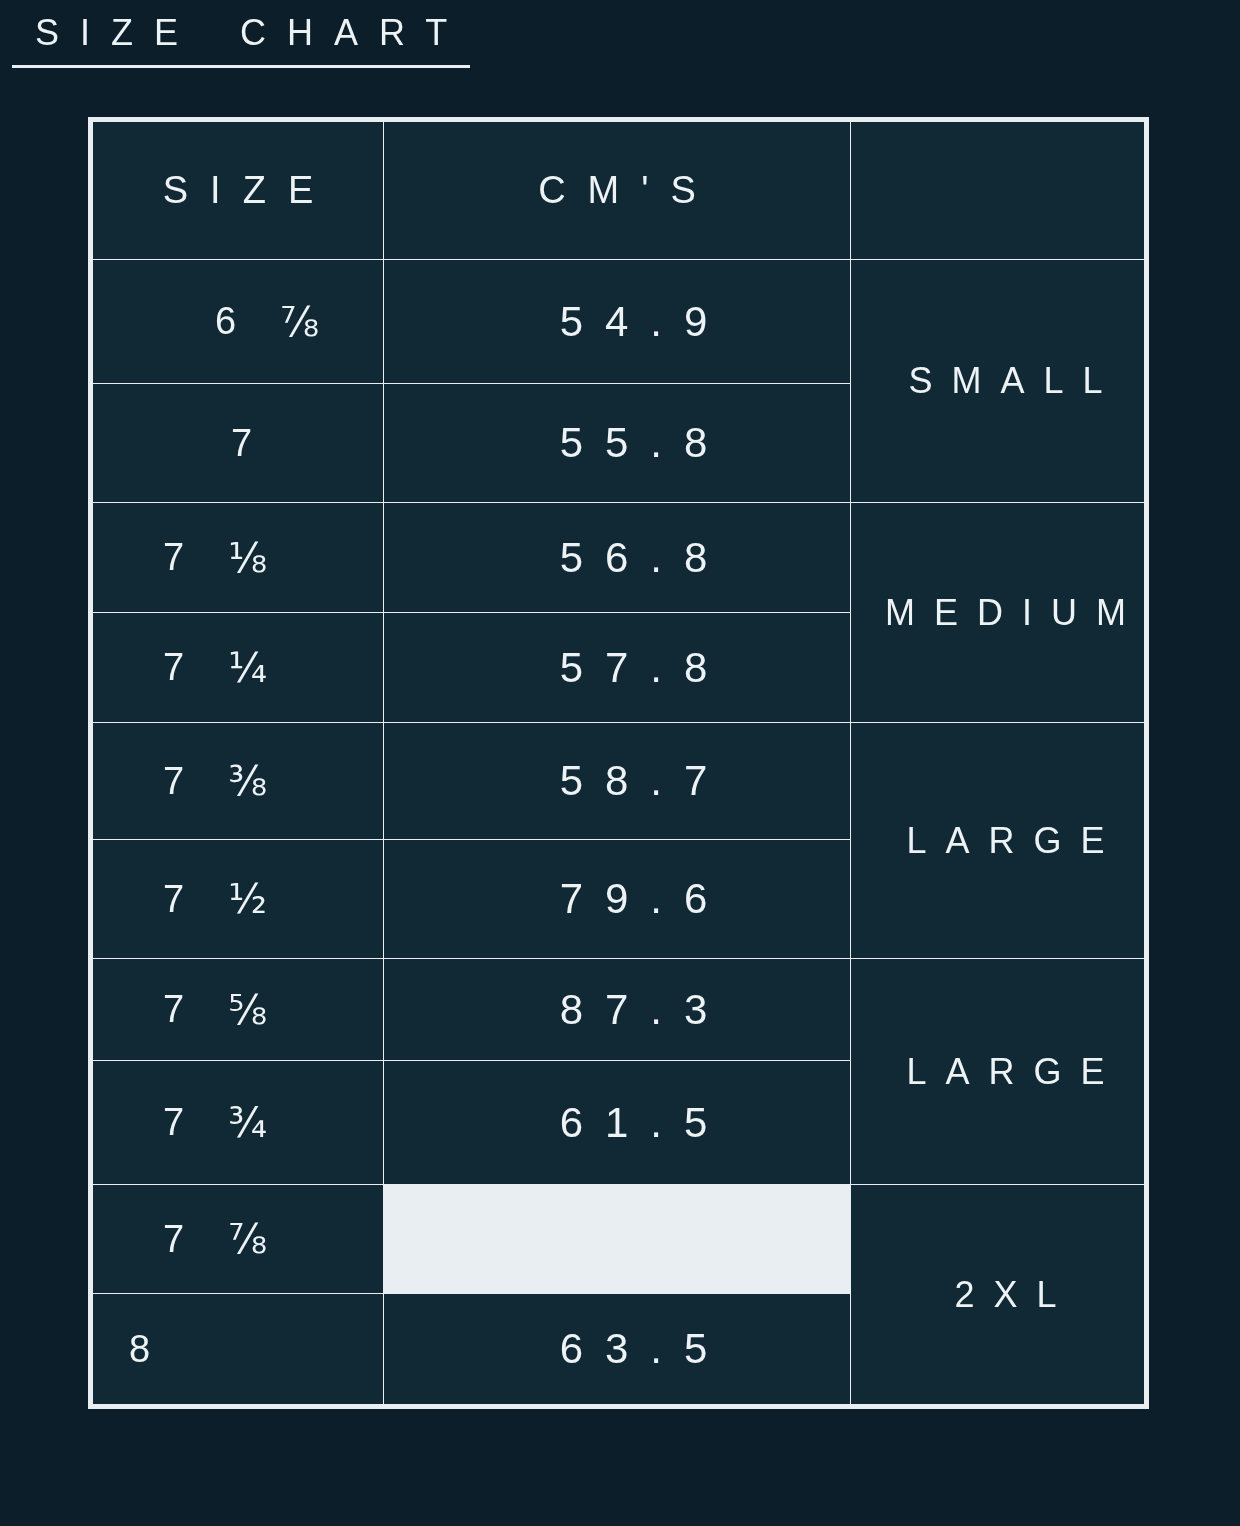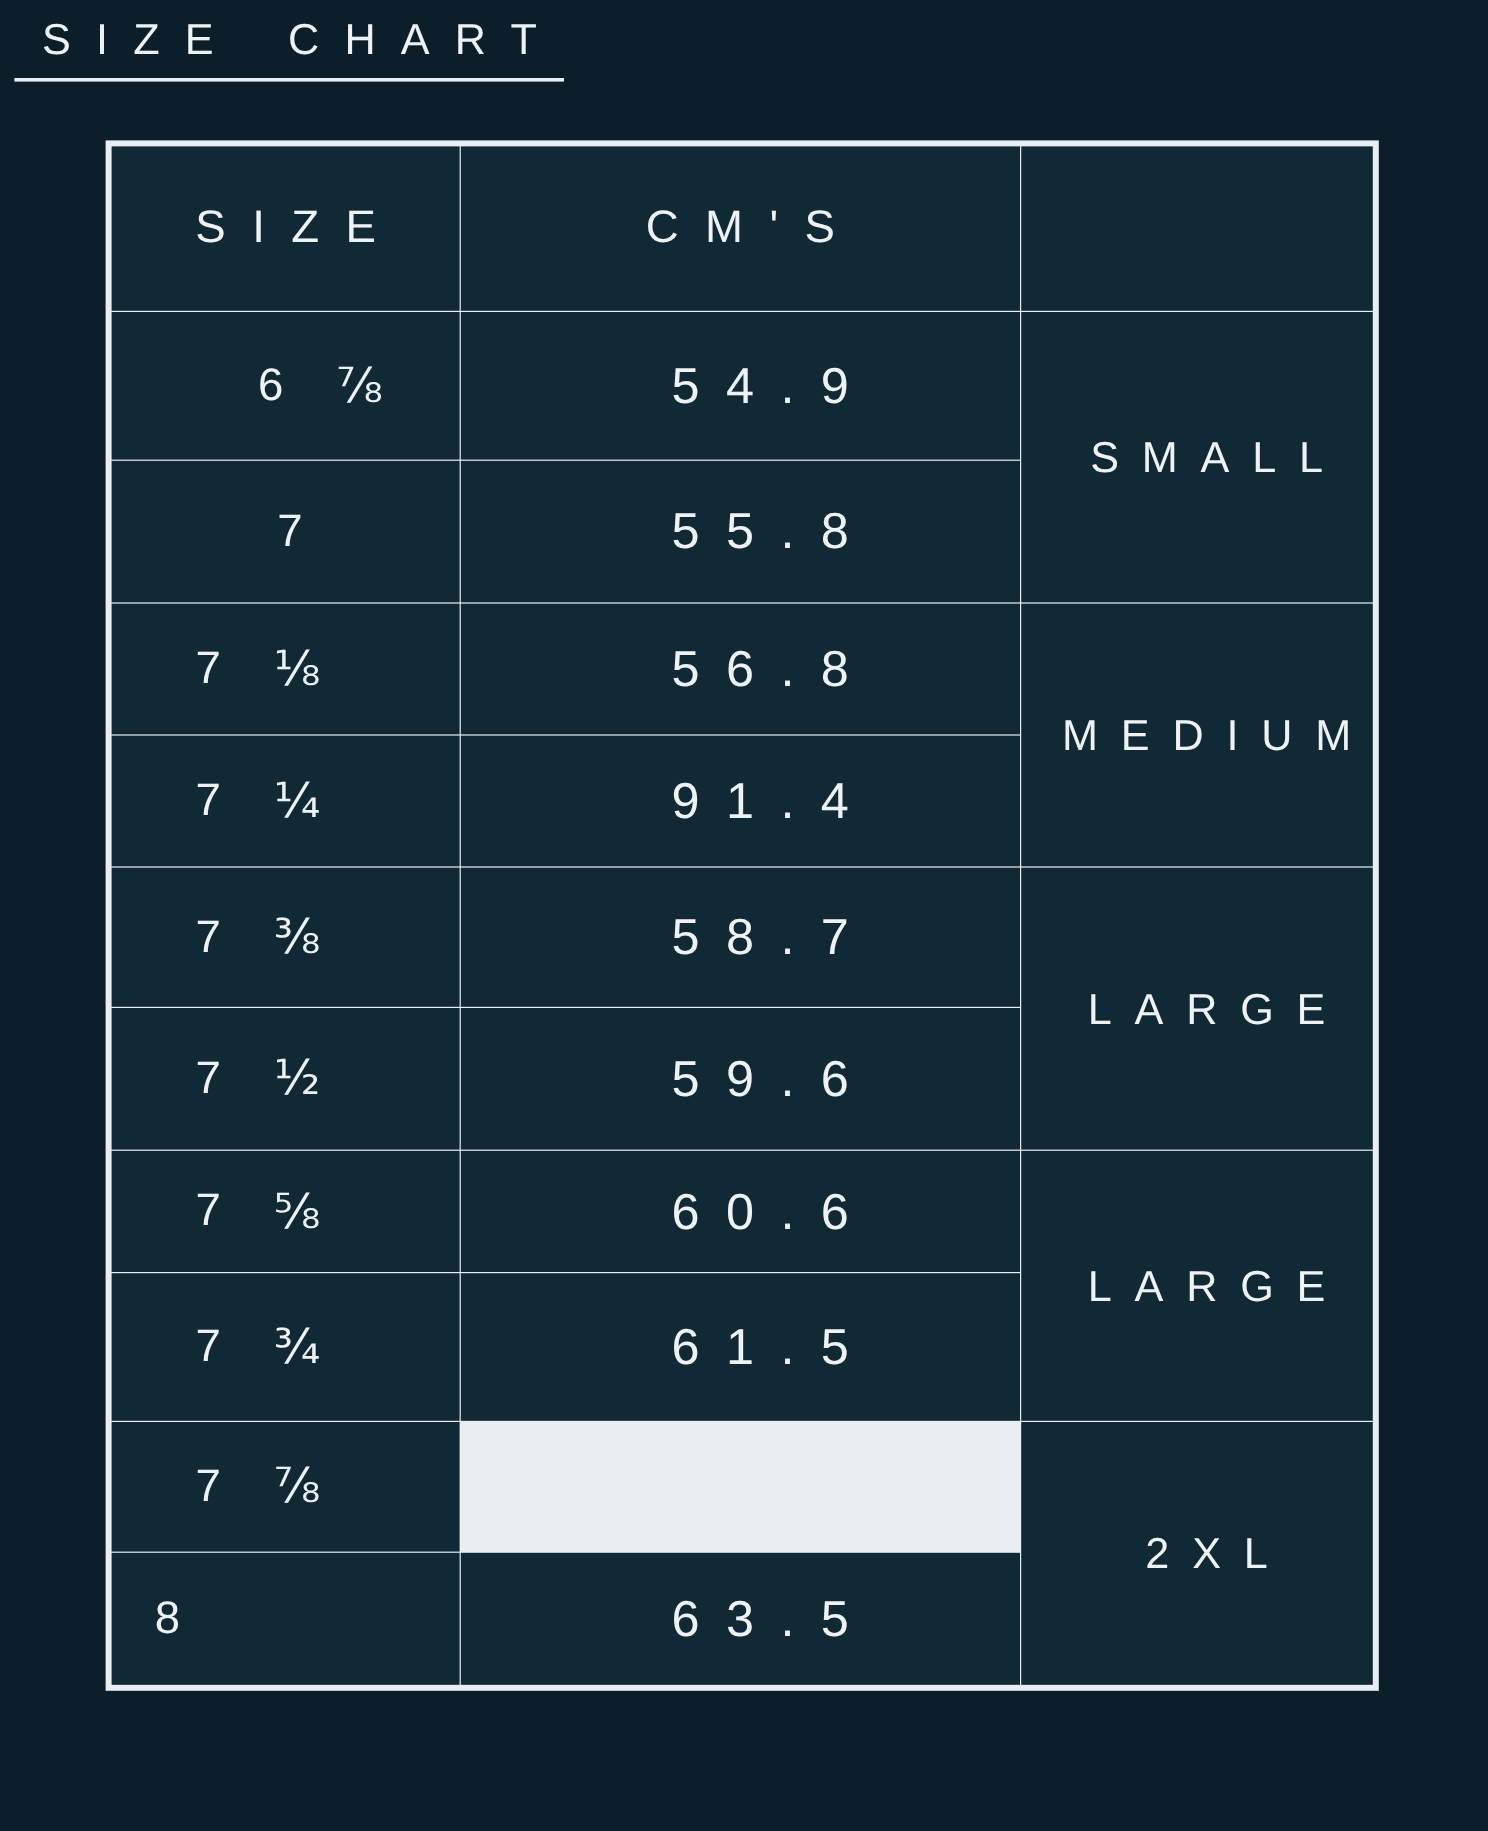--- a/index.html
+++ b/index.html
@@ -141,47 +141,47 @@
     <span>56.8</span>
   </div>
   <div class="cell group-cell">
     <span>MEDIUM</span>
   </div>
   <div class="cell size-cell pad-c">
     <span>7</span>
       <span class="fraction">¼</span>
   </div>
   <div class="cell cm-cell">
-    <span>91.4</span>
+    <span>57.8</span>
   </div>
 
   <div class="cell size-cell pad-c">
     <span>7</span>
       <span class="fraction">⅜</span>
   </div>
   <div class="cell cm-cell">
     <span>58.7</span>
   </div>
   <div class="cell group-cell">
     <span>LARGE</span>
   </div>
   <div class="cell size-cell pad-c">
     <span>7</span>
       <span class="fraction">½</span>
   </div>
   <div class="cell cm-cell">
-    <span>59.6</span>
+    <span>79.6</span>
   </div>
 
   <div class="cell size-cell pad-c">
     <span>7</span>
       <span class="fraction">⅝</span>
   </div>
   <div class="cell cm-cell">
-    <span>60.6</span>
+    <span>87.3</span>
   </div>
   <div class="cell group-cell">
     <span>LARGE</span>
   </div>
   <div class="cell size-cell pad-c">
     <span>7</span>
       <span class="fraction">¾</span>
   </div>
   <div class="cell cm-cell">
     <span>61.5</span>

